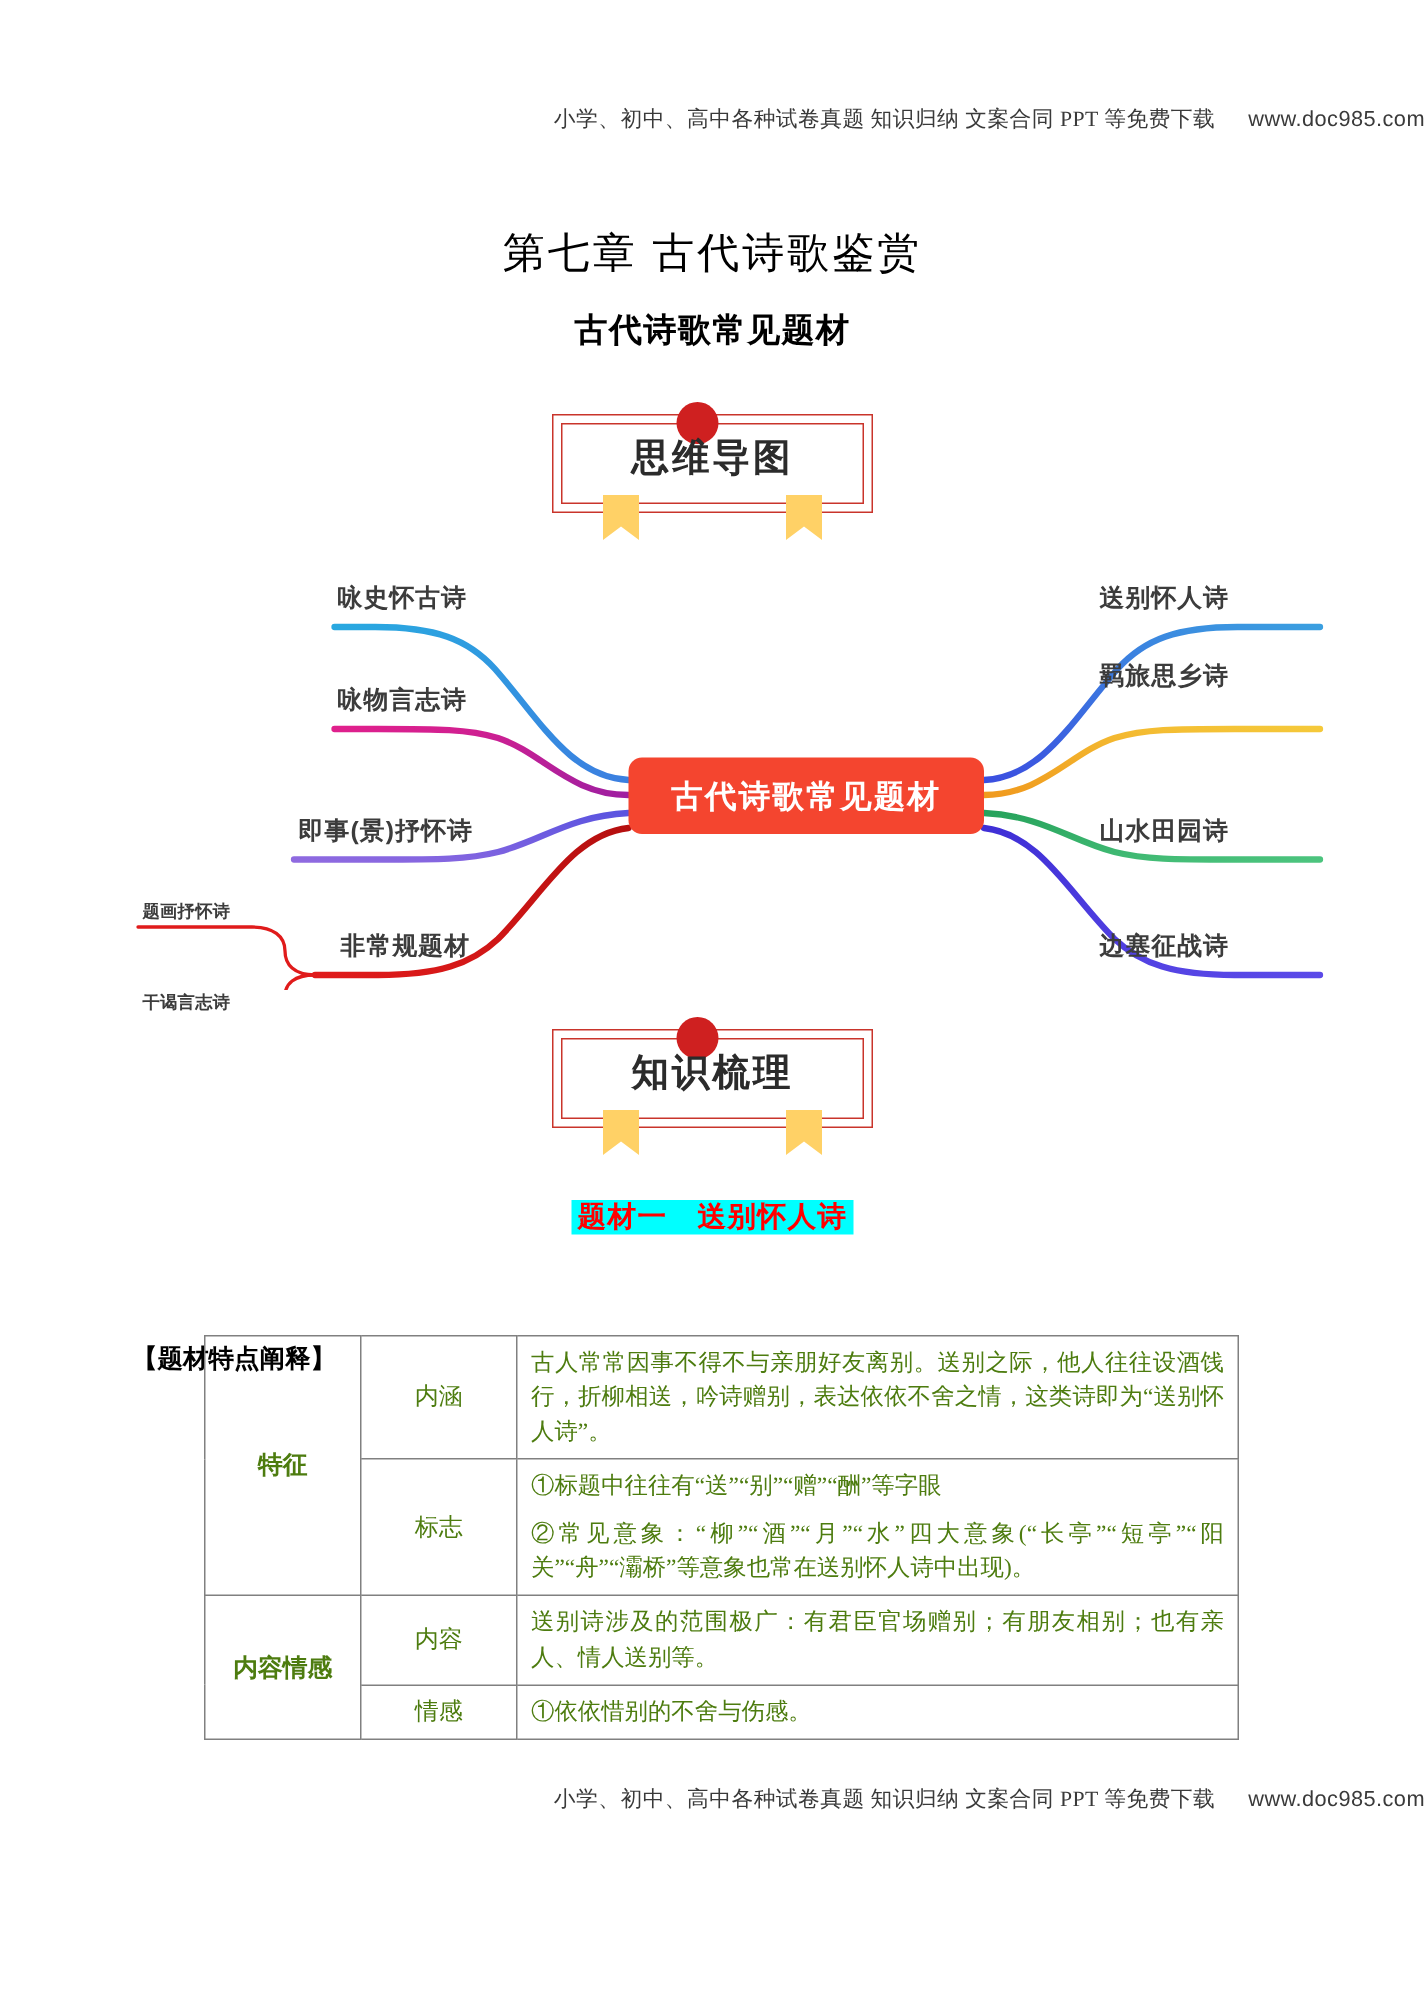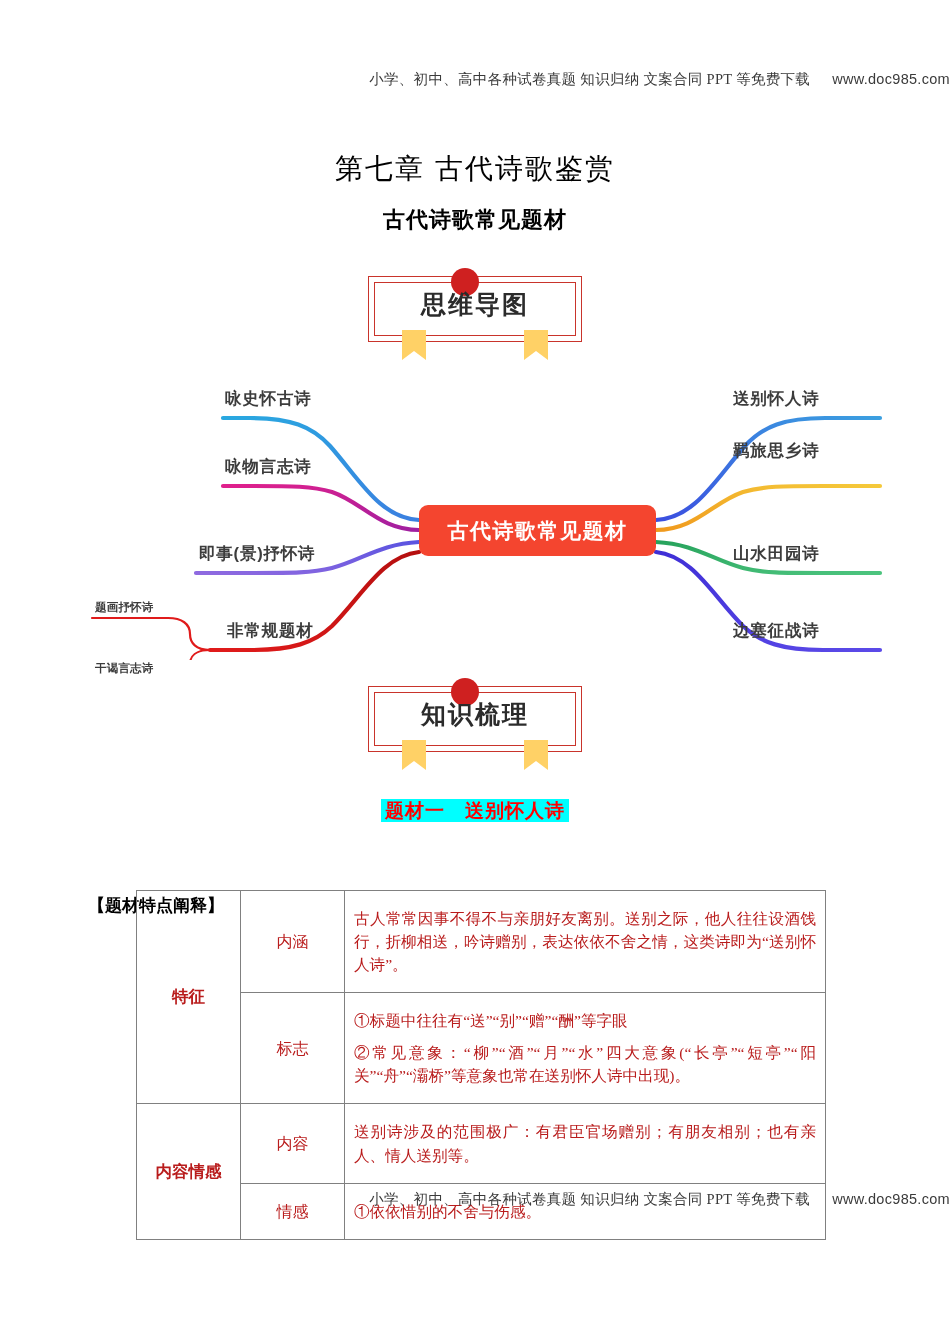--- a/index.html
+++ b/index.html
@@ -110,22 +110,22 @@
 
   
   #feature-table {
     position: absolute; left: 136px; top: 890px;
     width: 690px; border-collapse: collapse;
     font-family: "Liberation Serif", "DejaVu Serif", serif;
     table-layout: fixed;
   }
   #feature-table td {
     border: 1.1px solid #808080;
-    padding: 16px 9px;
-    font-size: 15.6px; color: #b91c1c; line-height: 1.48;
+    padding: 6px 9px;
+    font-size: 15.6px; color: #4d7c0f; line-height: 1.48;
     vertical-align: middle;
   }
   #feature-table td.cat {
     width: 104px; text-align: center; font-weight: bold; font-size: 16.5px;
   }
   #feature-table td.sub {
     width: 104px; text-align: center; font-size: 16px;
   }
   #feature-table td.body { text-align: justify; }
   #feature-table td.body p { margin: 0; }

